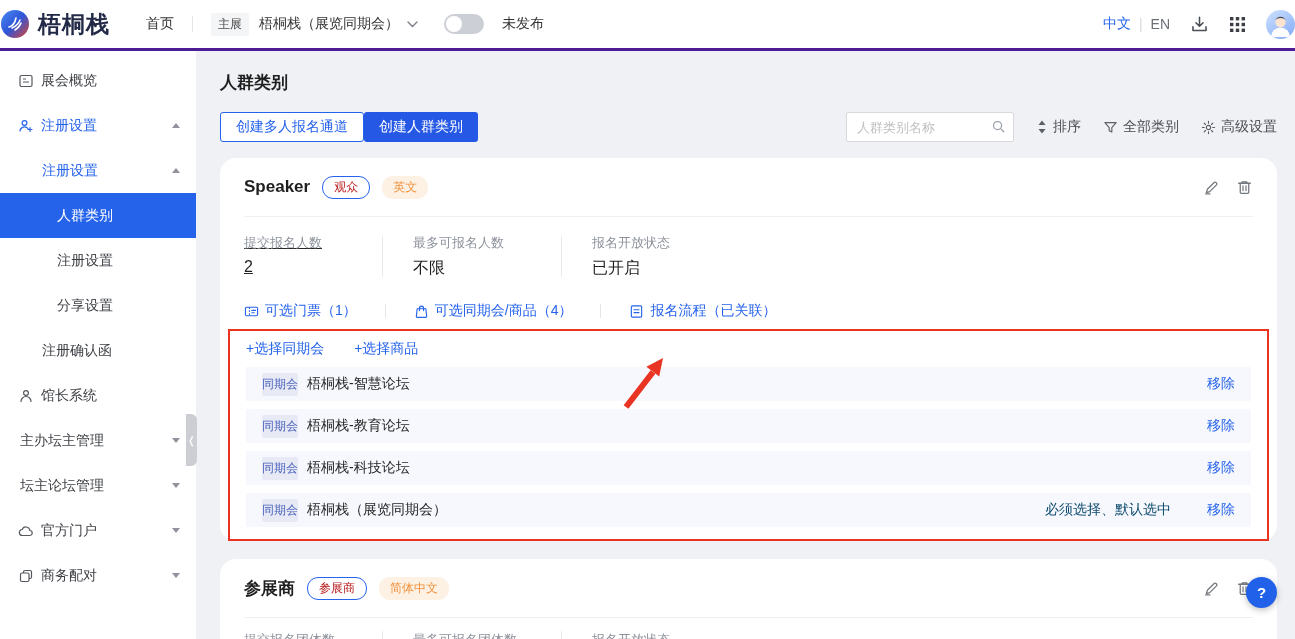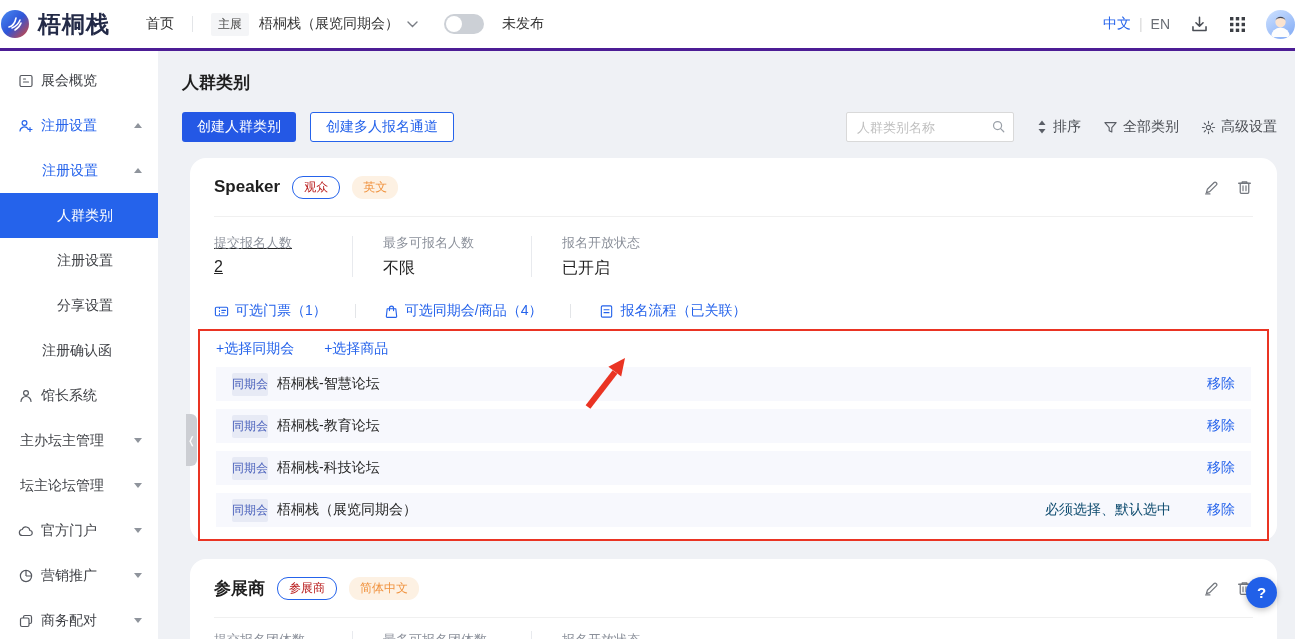--- a/index.html
+++ b/index.html
@@ -23,21 +23,21 @@
   .lang-zh { color:#2563eb; cursor:pointer; }
   .lang-sep { color:#d9d9d9; }
   .lang-en { color:#6b6f76; cursor:pointer; }
   .tb-icon { color:#4a4e55; display:flex; cursor:pointer; }
   .avatar { width:29px; height:29px; border-radius:50%; background:linear-gradient(145deg,#cfe2ff,#7fa9f5); overflow:hidden; cursor:pointer; }
 
   
   .app { display:flex; height:588px; position:relative; }
 
   
-  .sidebar { width:158px; background:#fff; padding-top:7px; flex:none; }
+  .sidebar { width:196px; background:#fff; padding-top:7px; flex:none; }
   .nav-item { height:45px; display:flex; align-items:center; position:relative; font-size:14px; color:#3d3f44; cursor:pointer; }
   .nav-item .nico { position:absolute; left:18px; display:flex; color:#55585f; }
   .lv0 { padding-left:41px; }
   .lv0n { padding-left:20px; }
   .lv1 { padding-left:42px; }
   .lv2 { padding-left:57px; }
   .nav-blue { color:#2563eb; }
   .nav-blue .nico { color:#2563eb; }
   .nav-sel { background:#2563eb; color:#fff; }
   .caret { position:absolute; right:16px; width:0; height:0; border-left:4.5px solid transparent; border-right:4.5px solid transparent; }
@@ -57,21 +57,21 @@
   .toolbar { margin-left:auto; display:flex; align-items:center; gap:22px; }
   .search-box { position:relative; }
   .search-box input { width:168px; height:30px; border:1px solid #d9d9d9; border-radius:2px; padding:0 30px 0 10px;
     font-size:13px; font-family:inherit; color:#333; outline:none; }
   .search-box input::placeholder { color:#bfbfbf; }
   .search-ic { position:absolute; right:8px; top:7px; color:#9aa0a8; }
   .tool { display:flex; align-items:center; gap:5px; font-size:14px; color:#4b4e54; cursor:pointer; }
   .tool svg { color:#5a5e66; }
 
   
-  .card { background:#fff; border-radius:16px; padding:0 24px; margin-top:16px;margin-left:8px; }
+  .card { background:#fff; border-radius:16px; padding:0 24px; margin-top:16px; }
   .card-head { height:58px; display:flex; align-items:center; }
   .card-title { font-size:17px; font-weight:bold; color:#1f1f1f; margin-right:12px; }
   .pill-outline { border:1px solid #2563eb; color:#b91c1c; font-size:12px; border-radius:11px; padding:2px 11px; margin-right:12px; }
   .pill-orange { background:#fdf1e3; color:#f0923e; font-size:12px; border-radius:11px; padding:3px 11px; }
   .head-icons { margin-left:auto; display:flex; gap:16px; color:#74787f; }
   .head-icons span { cursor:pointer; display:flex; }
   .card-div { border-bottom:1px solid #f0f0f0; }
   .stats { display:flex; padding:17px 0 14px; }
   .stat-label { font-size:13px; color:#8b909a; }
   .stat-value { font-size:16px; color:#1f1f1f; margin-top:6px; }
@@ -230,46 +230,36 @@
         <svg width="16" height="16" viewBox="0 0 16 16">
             <path d="M4.5 12.5a3 3 0 0 1-.3-6 4 4 0 0 1 7.7 1 2.5 2.5 0 0 1-.4 5z" stroke="currentColor" stroke-width="1.2" fill="none" stroke-linejoin="round"></path>
           </svg>
       </span>
       <span>官方门户</span>
       <span class="caret caret-dn"></span>
     </div>
     <div class="nav-item lv0">
       <span class="nico">
         <svg width="16" height="16" viewBox="0 0 16 16">
-            <circle cx="8" cy="8" r="5.6" stroke="currentColor" stroke-width="1.2" fill="none"></circle>
-            <path d="M8 8V2.4M8 8h5.6" stroke="currentColor" stroke-width="1.2"></path>
-          </svg>
-      </span>
-      <span>营销推广</span>
-      <span class="caret caret-dn"></span>
-    </div>
-    <div class="nav-item lv0">
-      <span class="nico">
-        <svg width="16" height="16" viewBox="0 0 16 16">
             <rect x="2.5" y="5" width="8.5" height="8.5" rx="1.5" stroke="currentColor" stroke-width="1.2" fill="none"></rect>
             <path d="M5.5 5V4a1.5 1.5 0 0 1 1.5-1.5h5A1.5 1.5 0 0 1 13.5 4v5a1.5 1.5 0 0 1-1.5 1.5h-1" stroke="currentColor" stroke-width="1.2" fill="none"></path>
           </svg>
       </span>
       <span>商务配对</span>
       <span class="caret caret-dn"></span>
     </div>
   </div>
   <div class="collapse-handle">❬</div>
 
   <div class="main">
     <div class="page-title">人群类别</div>
 
     <div class="action-row">
+      <button class="btn btn-outline">创建多人报名通道</button>
       <button class="btn btn-primary">创建人群类别</button>
-      <button class="btn btn-outline">创建多人报名通道</button>
       <div class="toolbar">
         <div class="search-box">
           <input type="text" placeholder="人群类别名称" style="">
           <span class="search-ic">
             <svg width="15" height="15" viewBox="0 0 16 16">
                 <circle cx="7" cy="7" r="4.3" stroke="currentColor" stroke-width="1.3" fill="none"></circle>
                 <path d="M10.3 10.3L13.6 13.6" stroke="currentColor" stroke-width="1.3" stroke-linecap="round"></path>
               </svg>
           </span>
         </div>

